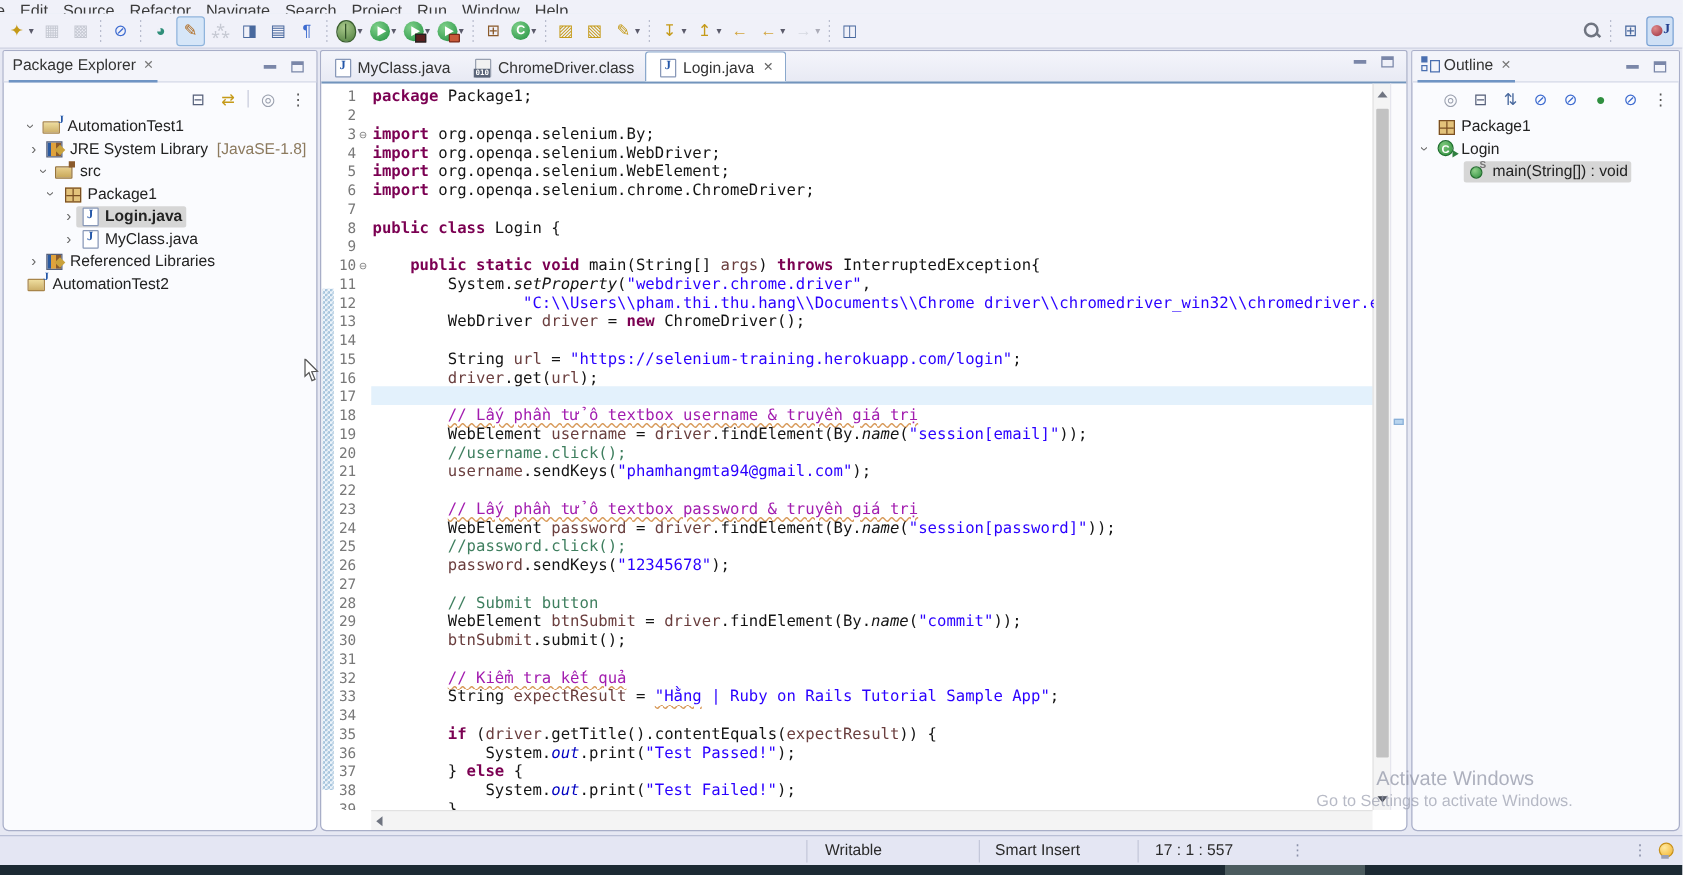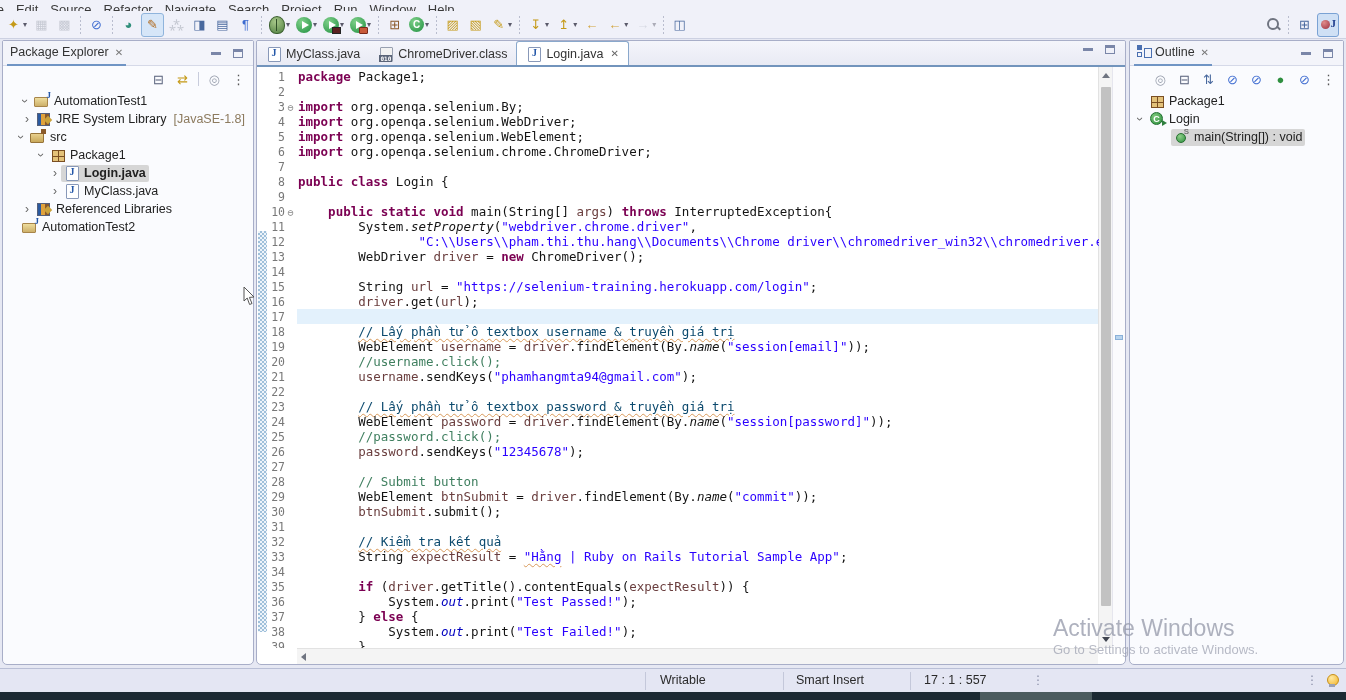--- a/index.html
+++ b/index.html
@@ -112,21 +112,21 @@
   .cl{position:relative;height:15px;line-height:15px;white-space:pre;}
   .cl.hl::after{content:"";position:absolute;left:40px;right:0;top:0;bottom:0;background:#e3f1fc;z-index:0;}
   .ln{display:inline-block;width:28px;text-align:right;color:#787878;font-size:11.5px;position:relative;z-index:1;}
   .fold{display:inline-block;width:11px;text-align:center;color:#888;font-size:10px;position:relative;z-index:1;}
   .ct{position:relative;z-index:1;margin-left:2px;}
   .tk-k{color:#7b0052;font-weight:bold;}
   .tk-p{color:#141414;}
   .tk-s{color:#2a00ff;}
   .tk-sw{color:#2a00ff;text-decoration:underline wavy #d89a5a;text-decoration-thickness:1px;text-underline-offset:2px;}
   .tk-c{color:#3f7f5f;}
-  .tk-cw{color:#0c4a6e;text-decoration:underline wavy #d89a5a;text-decoration-thickness:1px;text-underline-offset:2px;margin-top:21px;}
+  .tk-cw{color:#a21caf;text-decoration:underline wavy #d89a5a;text-decoration-thickness:1px;text-underline-offset:2px;margin-top:21px;}
   .tk-v{color:#6a3e3e;}
   .tk-m{color:#141414;font-style:italic;}
   .tk-f{color:#0000c0;font-style:italic;}
   #hatch{position:absolute;left:1px;width:9px;top:164px;bottom:16px;background-color:#eef4fa;
       background-image:linear-gradient(45deg,#9fc0da 25%,transparent 25%,transparent 75%,#9fc0da 75%),
                        linear-gradient(45deg,#9fc0da 25%,transparent 25%,transparent 75%,#9fc0da 75%);
       background-size:4px 4px;background-position:0 0,2px 2px;z-index:2;}
   
   #vscroll{position:absolute;right:12px;top:26px;bottom:16px;width:14px;background:#f4f4f4;border-left:1px solid #e2e2e2;}
   #vthumb{position:absolute;left:2px;right:2px;top:20px;bottom:42px;background:#c2c2c2;border-radius:1px;}
@@ -152,21 +152,21 @@
   .sdots{color:#8a90a8;font-size:12px;}
   #bulb{position:absolute;right:8px;top:5px;width:12px;height:14px;}
   #bulb::before{content:"";position:absolute;left:1px;top:0;width:10px;height:10px;border-radius:50%;
       background:radial-gradient(circle at 35% 30%,#ffe9a0,#f2b32a);border:1px solid #c89018;}
   #bulb::after{content:"";position:absolute;left:3px;top:10px;width:6px;height:3px;background:#9aa0b4;}
   
   #taskstrip{position:absolute;left:0;top:692px;width:100%;height:8px;background:#1c2a33;}
   #taskstrip .seg{position:absolute;left:980px;top:0;width:112px;height:8px;background:#4b5b5e;}
   
   #watermark{position:absolute;left:1053px;top:615px;z-index:60;pointer-events:none;color:#9a9eae;}
-  #wm1{font-size:23px;opacity:.8;}
+  #wm1{font-size:16px;opacity:.8;margin-left:48px;}
   #wm2{font-size:13px;opacity:.7;margin-top:0;}
   #cursor{position:absolute;left:243px;top:287px;z-index:70;pointer-events:none;}
 </style>
 </head>
 <body>
 
 <div id="menubar"><span class="mi">File</span><span class="mi">Edit</span><span class="mi">Source</span><span class="mi">Refactor</span><span class="mi">Navigate</span><span class="mi">Search</span><span class="mi">Project</span><span class="mi">Run</span><span class="mi">Window</span><span class="mi">Help</span></div>
 
 <div id="toolbar">
   <div id="tb-left">
@@ -312,21 +312,21 @@
         </span>
       </div>
       <div class="trow" style="padding-left: 18px;">
         <span class="arrow">›</span>
         <span class="hitbox">
           <span class="ic ic-library"></span>
           <span class="lbl">JRE System Library</span>
           <span class="sfx">[JavaSE-1.8]</span>
         </span>
       </div>
-      <div class="trow" style="padding-left: 12px;">
+      <div class="trow" style="padding-left: 26px;">
         <span class="arrow open">›</span>
         <span class="hitbox">
           <span class="ic ic-src"></span>
           <span class="lbl">src</span>
         </span>
       </div>
       <div class="trow" style="padding-left: 32px;">
         <span class="arrow open">›</span>
         <span class="hitbox">
           <span class="ic ic-package"></span>

